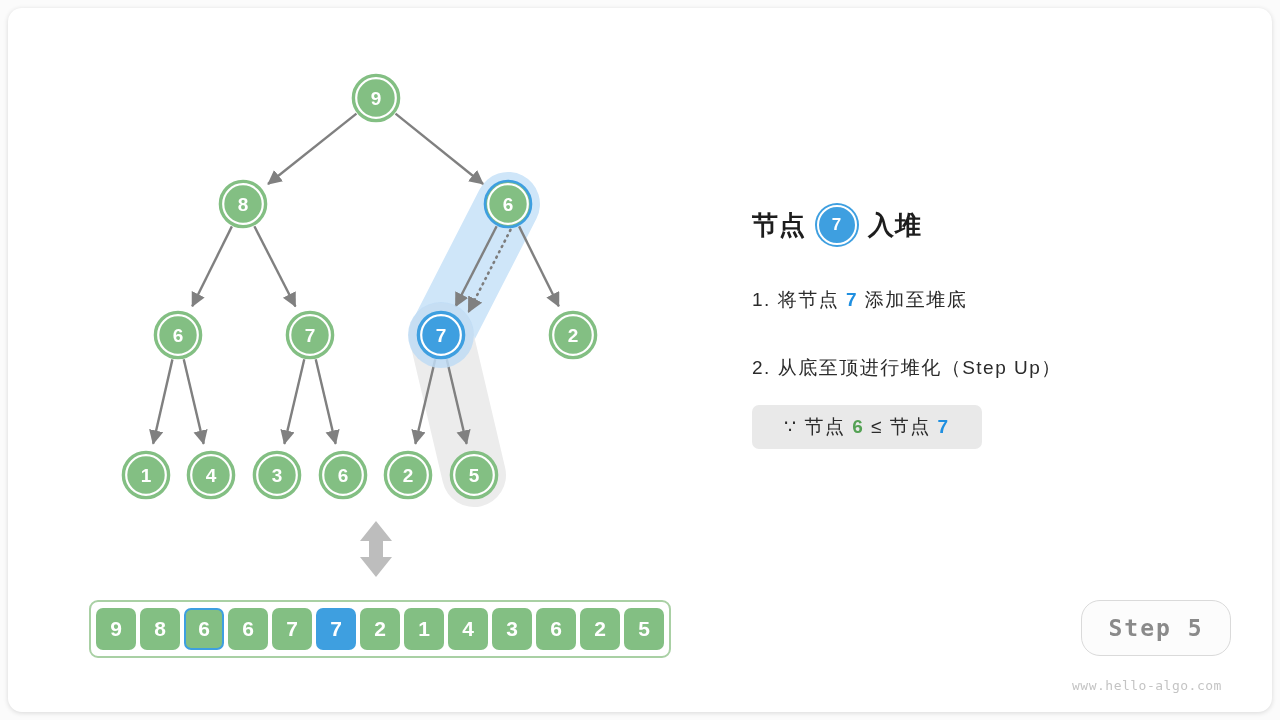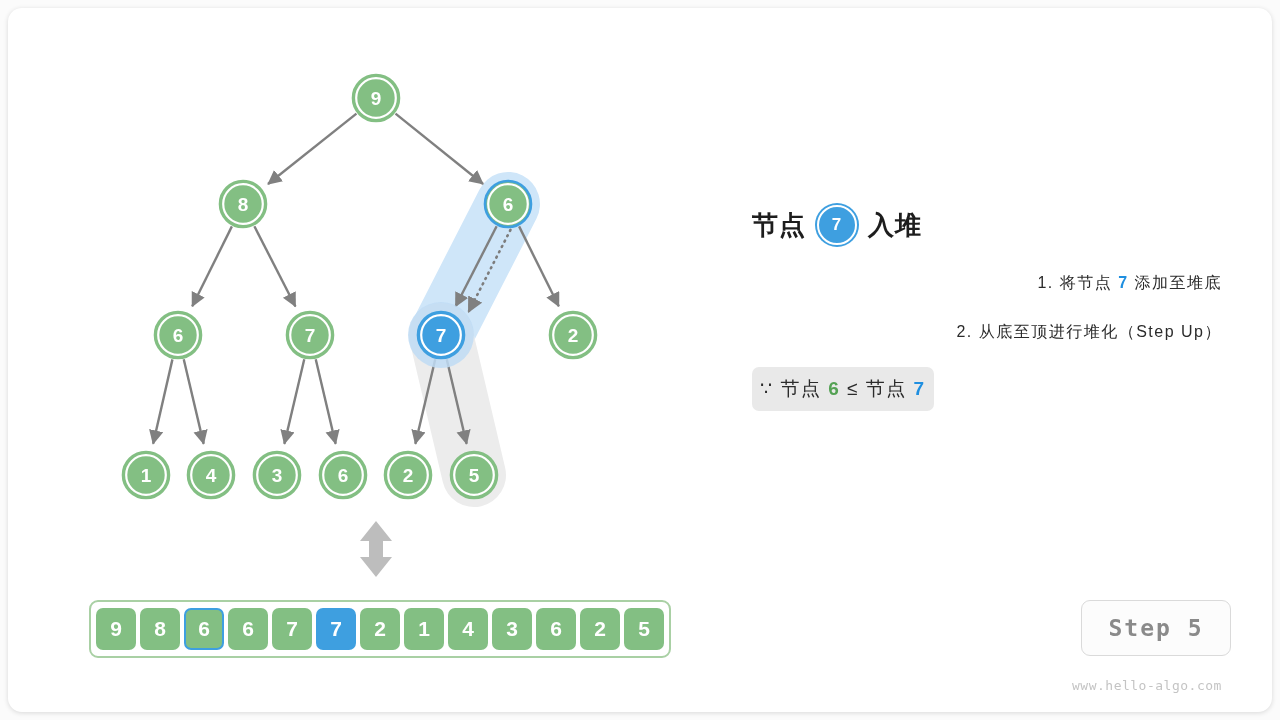--- a/index.html
+++ b/index.html
@@ -28,38 +28,38 @@
   }
   .inline-node{
     width:36px;height:36px;border-radius:50%;
     background:#3e9fe0;border:2px solid #ffffff;
     box-shadow:0 0 0 2px #3e9fe0;
     color:#fff;font-size:17px;font-weight:bold;
     display:flex;align-items:center;justify-content:center;
     flex:none;
   }
   .step-line{
-    font-size:16px;color:#2b2b2b;margin-top:28px;
-    letter-spacing:1.5px;white-space:nowrap;text-align:right;
+    font-size:19px;color:#2b2b2b;margin-top:42px;
+    letter-spacing:1.5px;white-space:nowrap;
   }
   .step-line .num-blue{color:#1f8fe0;font-weight:bold;}
   .formula{
     display:inline-block;margin-top:24px;
     background:#e9e9e9;border-radius:7px;
-    padding:9px 8px;font-size:19px;color:#2b2b2b;
+    padding:9px 32px;font-size:19px;color:#2b2b2b;
     letter-spacing:1.5px;white-space:nowrap;
   }
   .formula .g{color:#54a254;font-weight:bold;}
   .formula .b{color:#1f8fe0;font-weight:bold;}
 
   
   .step-badge{
     position:absolute;left:1081px;top:600px;
     width:148px;height:54px;
-    border:1px solid #dadada;border-radius:9px;
+    border:1px solid #dadada;border-radius:19px;
     background:#fcfcfc;
     display:flex;align-items:center;justify-content:center;
     font-family:"DejaVu Sans Mono","Liberation Mono",monospace;
     font-size:23px;font-weight:bold;color:#8a8a8a;letter-spacing:2px;
   }
   .watermark{
     position:absolute;left:1072px;top:678px;width:160px;
     text-align:left;
     font-family:"DejaVu Sans Mono","Liberation Mono",monospace;
     font-size:13px;color:#c4c4c4;letter-spacing:0.5px;

